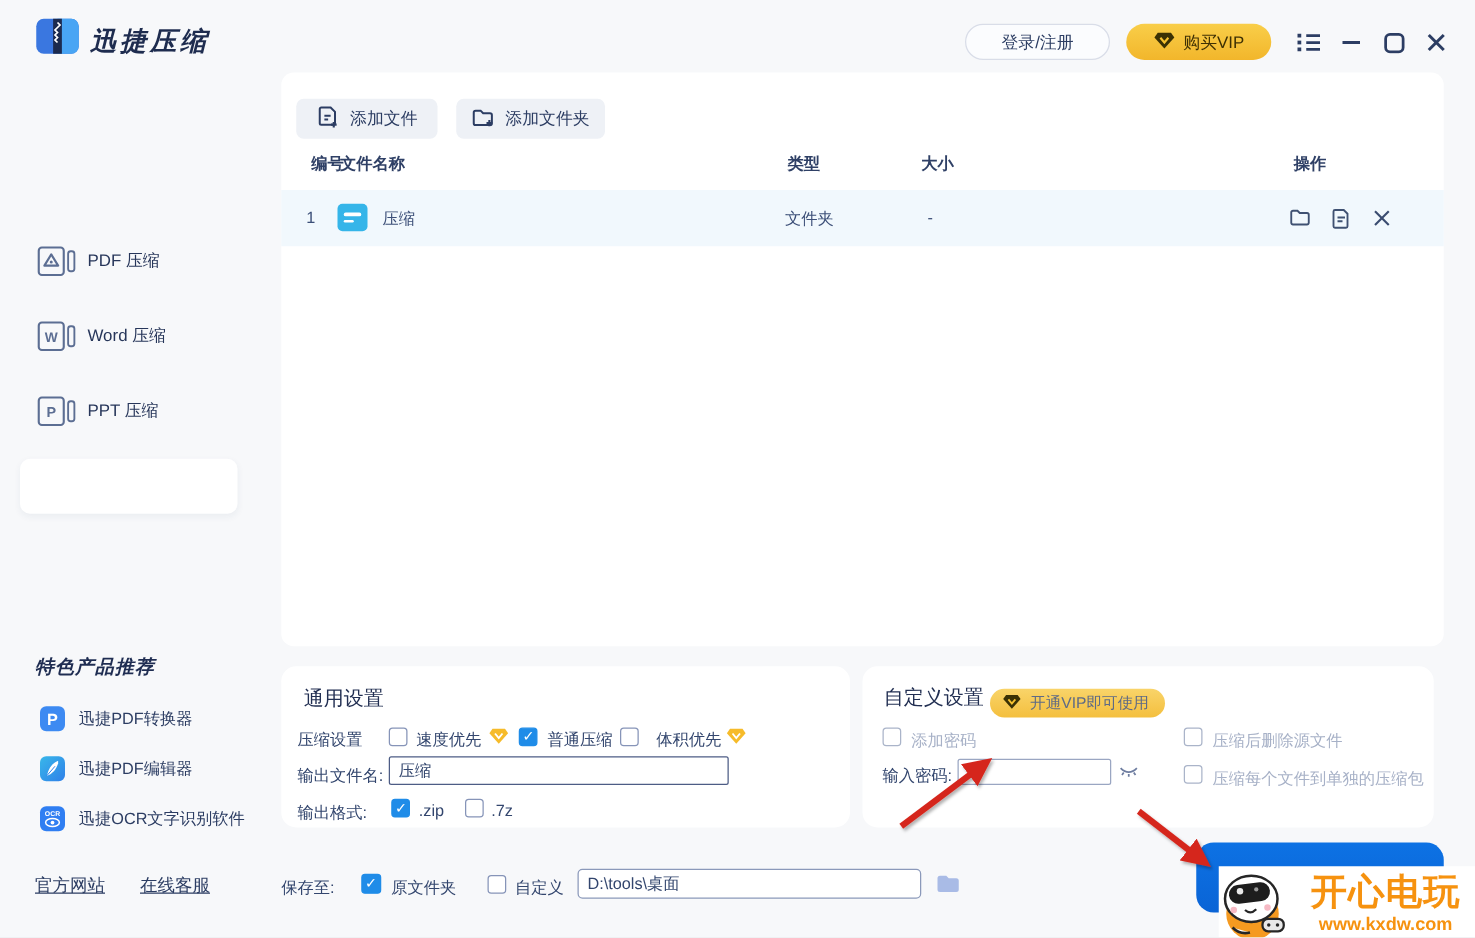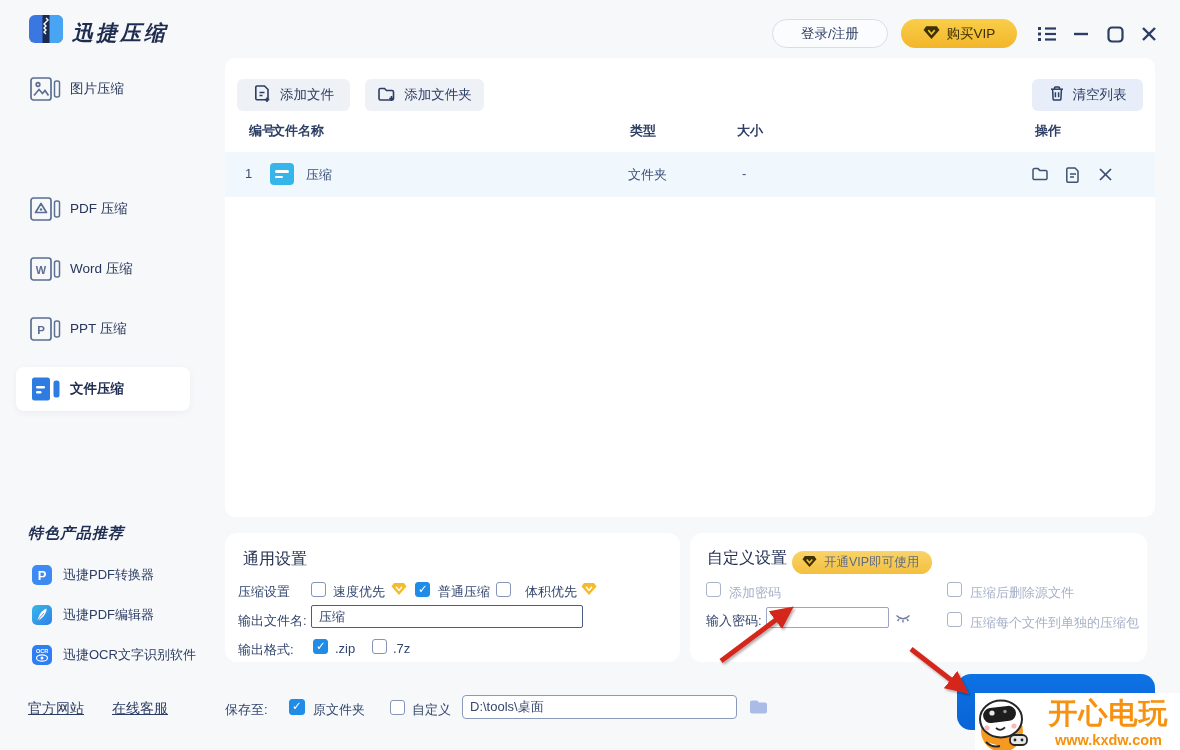--- a/index.html
+++ b/index.html
@@ -110,31 +110,20 @@
     <span class="wc" style="left:1138px">
       <svg width="16" height="16" viewBox="0 0 16 16" stroke="#2c3d63" stroke-width="2.4">
           <line x1="2" y1="2" x2="14" y2="14"></line>
           <line x1="14" y1="2" x2="2" y2="14"></line>
         </svg>
     </span>
   </div>
 
   <div class="side-sel" style="top:367px"></div>
 
-  <div class="side-item" style="top:67px">
-    <span class="ic">
-      <svg width="34" height="30" viewBox="0 0 34 30" fill="none" stroke="#5c6e93" stroke-width="1.7">
-        <rect x="3" y="4" width="20" height="22" rx="2.5"></rect>
-          <circle cx="10" cy="10.5" r="1.8"></circle>
-        <path d="M6 21.5 l5-6 3.5 4 2.5-3 3.5 5"></path>
-          <rect x="26.5" y="7" width="5" height="16" rx="2" stroke-width="1.5"></rect>
-      </svg>
-    </span>
-    <span class="lb">图片压缩</span>
-  </div>
 
 
   <div class="side-item" style="top:187px">
     <span class="ic">
       <svg width="34" height="30" viewBox="0 0 34 30" fill="none" stroke="#5c6e93" stroke-width="1.7">
         <rect x="3" y="4" width="20" height="22" rx="2.5"></rect>
           <path d="M13 9.5 l5.5 9 h-11 z" stroke-linejoin="round"></path>
           <circle cx="13" cy="15.5" r="1.2" fill="#5c6e93" stroke="none"></circle>
         <rect x="26.5" y="7" width="5" height="16" rx="2" stroke-width="1.5"></rect>
       </svg>
@@ -157,31 +146,20 @@
     <span class="ic">
       <svg width="34" height="30" viewBox="0 0 34 30" fill="none" stroke="#5c6e93" stroke-width="1.7">
         <rect x="3" y="4" width="20" height="22" rx="2.5"></rect>
         <text x="13" y="19.5" font-size="11.5" font-weight="bold" text-anchor="middle" fill="#5c6e93" stroke="none" font-family="Liberation Sans, sans-serif">P</text>
         <rect x="26.5" y="7" width="5" height="16" rx="2" stroke-width="1.5"></rect>
       </svg>
     </span>
     <span class="lb">PPT 压缩</span>
   </div>
 
-  <div class="side-item" style="top:367px">
-    <span class="ic">
-      <svg width="34" height="30" viewBox="0 0 34 30">
-        <path d="M4 6 a2.5 2.5 0 0 1 2.5-2.5 h13 a2.5 2.5 0 0 1 2.5 2.5 v18 a2.5 2.5 0 0 1 -2.5 2.5 h-13 a2.5 2.5 0 0 1 -2.5-2.5 z" fill="#2e7ce2"></path>
-        <rect x="8" y="12" width="9" height="2.6" rx="1.3" fill="#fff"></rect>
-          <rect x="8" y="17" width="5.5" height="2.6" rx="1.3" fill="#fff"></rect>
-        <rect x="25.5" y="6.5" width="6" height="17" rx="2.5" fill="#2e7ce2"></rect>
-      </svg>
-    </span>
-    <span class="lb" style="font-weight:bold;color:#1f2d52">文件压缩</span>
-  </div>
 
 
   <div class="promo-h">特色产品推荐</div>
 
   <div class="prod" style="top:565px">
     <span class="picon" style="background:#3d8af2">
       <svg width="20" height="20" viewBox="0 0 20 20">
           <text x="10" y="15" font-size="13" font-weight="bold" text-anchor="middle" fill="#fff" font-family="Liberation Sans, sans-serif">P</text>
         </svg>
     </span>
@@ -224,31 +202,20 @@
       <span>添加文件</span>
     </button>
     <button class="btn-soft" style="left:140px;width:119px">
       <span>
         <svg width="19" height="18" viewBox="0 0 19 18" fill="none" stroke="#2c3d63" stroke-width="1.6">
           <path d="M2 5 a1.5 1.5 0 0 1 1.5-1.5 h4 l2 2 h5.5 a1.5 1.5 0 0 1 1.5 1.5 v6.5 a1.5 1.5 0 0 1 -1.5 1.5 h-11.5 a1.5 1.5 0 0 1 -1.5-1.5 z"></path>
           <path d="M14.5 11 v5 M12.2 13.5 h4.6" stroke-width="1.7"></path>
         </svg>
       </span>
       <span>添加文件夹</span>
-    </button>
-    <button class="btn-soft" style="left:807px;width:111px;background:#e7eefa">
-      <span>
-        <svg width="16" height="17" viewBox="0 0 16 17" fill="none" stroke="#2c3d63" stroke-width="1.5">
-          <path d="M2 4.2 h12"></path>
-            <path d="M5.5 4 V2.8 a.8.8 0 0 1 .8-.8 h3.4 a.8.8 0 0 1 .8.8 V4"></path>
-          <path d="M3.6 4.5 l.5 9.6 a1.1 1.1 0 0 0 1.1 1 h5.6 a1.1 1.1 0 0 0 1.1-1 l.5-9.6"></path>
-          <path d="M6.4 7.2 v5 M9.6 7.2 v5"></path>
-        </svg>
-      </span>
-      <span>清空列表</span>
     </button>
 
     <span class="th" style="left:24px">编号</span>
     <span class="th" style="left:47px">文件名称</span>
     <span class="th" style="left:405px">类型</span>
     <span class="th" style="left:512px">大小</span>
     <span class="th" style="left:810px">操作</span>
 
     <div class="frow">
       <span class="fcell" style="left:20px">1</span>

